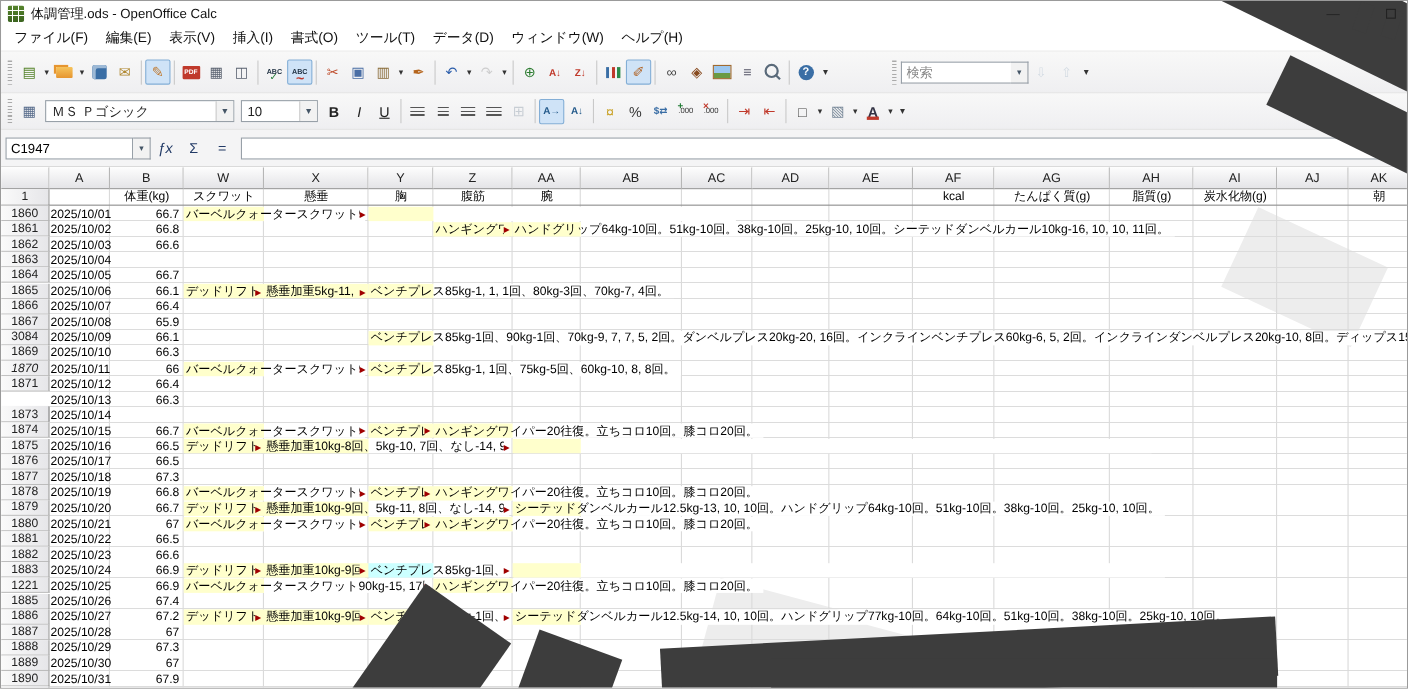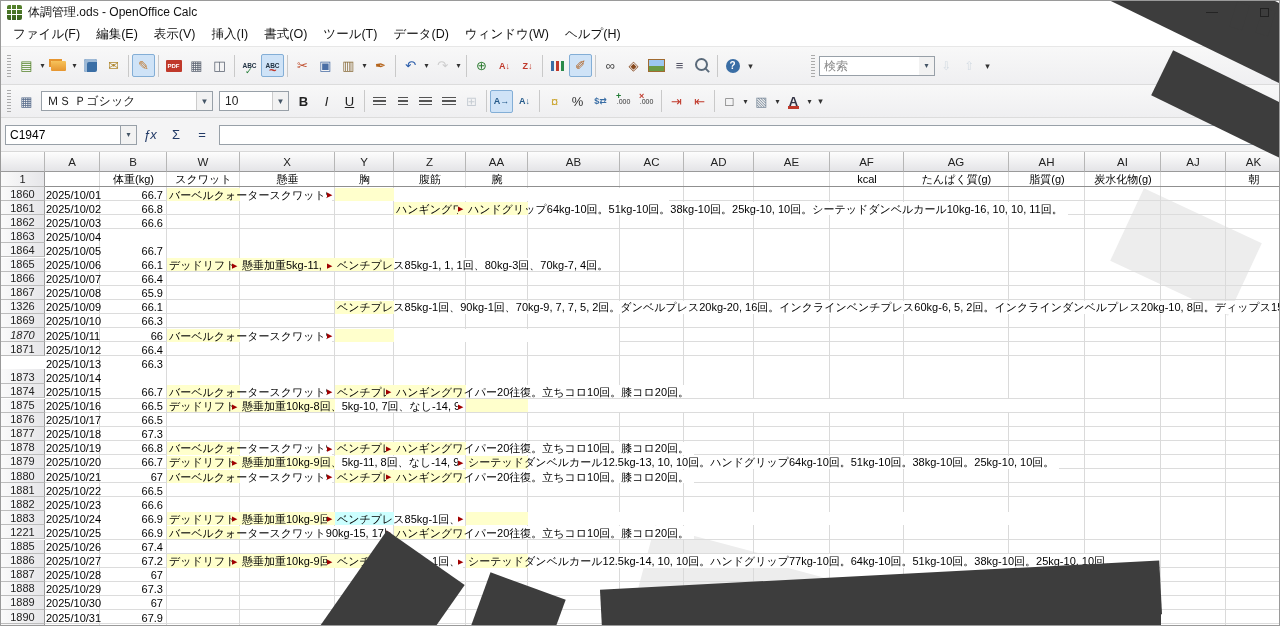--- a/index.html
+++ b/index.html
@@ -382,20 +382,21 @@
         <div class="cell" style="left: 100px; width: 62px; top: 135.2px; text-align: right;">65.9</div>
         <div class="cell" style="left: 45px; width: 51px; top: 149.3px; text-align: right;">2025/10/09</div>
         <div class="cell" style="left: 100px; width: 62px; top: 149.3px; text-align: right;">66.1</div>
         <div class="cell" style="left: 336px; top: 149.3px;">ベンチプレス85kg-1回、90kg-1回、70kg-9, 7, 7, 5, 2回。ダンベルプレス20kg-20, 16回。インクラインベンチプレス60kg-6, 5, 2回。インクラインダンベルプレス20kg-10, 8回。ディップス15kg-13, 12, 15回。</div>
         <div class="cell" style="left: 45px; width: 51px; top: 163.4px; text-align: right;">2025/10/10</div>
         <div class="cell" style="left: 100px; width: 62px; top: 163.4px; text-align: right;">66.3</div>
         <div class="cell" style="left: 45px; width: 51px; top: 177.5px; text-align: right;">2025/10/11</div>
         <div class="cell" style="left: 100px; width: 62px; top: 177.5px; text-align: right;">66</div>
         <div class="cell" style="left: 168px; width: 158px; top: 177.5px; overflow: hidden;">バーベルクォータースクワット90kg-15</div>
         <div class="trunc-arrow" style="left: 326px; top: 180px;">▶</div>
+        <div class="cell" style="left: 336px; top: 177.5px;">ベンチプレス85kg-1, 1回、75kg-5回、60kg-10, 8, 8回。</div>
         <div class="cell" style="left: 45px; width: 51px; top: 191.6px; text-align: right;">2025/10/12</div>
         <div class="cell" style="left: 100px; width: 62px; top: 191.6px; text-align: right;">66.4</div>
         <div class="cell" style="left: 45px; width: 51px; top: 205.7px; text-align: right;">2025/10/13</div>
         <div class="cell" style="left: 100px; width: 62px; top: 205.7px; text-align: right;">66.3</div>
         <div class="cell" style="left: 45px; width: 51px; top: 219.8px; text-align: right;">2025/10/14</div>
         <div class="cell" style="left: 45px; width: 51px; top: 233.9px; text-align: right;">2025/10/15</div>
         <div class="cell" style="left: 100px; width: 62px; top: 233.9px; text-align: right;">66.7</div>
         <div class="cell" style="left: 168px; width: 158px; top: 233.9px; overflow: hidden;">バーベルクォータースクワット90kg-15</div>
         <div class="trunc-arrow" style="left: 326px; top: 236.4px;">▶</div>
         <div class="cell" style="left: 336px; width: 49px; top: 233.9px; overflow: hidden;">ベンチプレス8</div>
@@ -490,21 +491,21 @@
         <div class="ch" style="left: 1225px; width: 56px;">AK</div>
         <div class="rh" style="top: 20px; height: 15px;">1</div>
         <div class="rh" style="top: 35px; height: 14.1px;">1860</div>
         <div class="rh" style="top: 49.1px; height: 14.1px;">1861</div>
         <div class="rh" style="top: 63.2px; height: 14.1px;">1862</div>
         <div class="rh" style="top: 77.3px; height: 14.1px;">1863</div>
         <div class="rh" style="top: 91.4px; height: 14.1px;">1864</div>
         <div class="rh" style="top: 105.5px; height: 14.1px;">1865</div>
         <div class="rh" style="top: 119.6px; height: 14.1px;">1866</div>
         <div class="rh" style="top: 133.7px; height: 14.1px;">1867</div>
-        <div class="rh" style="top: 147.8px; height: 14.1px;">1326</div>
+        <div class="rh" style="top: 147.8px; height: 14.1px;">3084</div>
         <div class="rh" style="top: 161.9px; height: 14.1px;">1869</div>
         <div class="rh" style="top: 176px; height: 14.1px; font-style: italic;">1870</div>
         <div class="rh" style="top: 190.1px; height: 14.1px;">1871</div>
         <div class="rh" style="top: 217px; height: 14.1px;">1872</div>
         <div class="rh" style="top: 218.3px; height: 14.1px;">1873</div>
         <div class="rh" style="top: 232.4px; height: 14.1px;">1874</div>
         <div class="rh" style="top: 246.5px; height: 14.1px;">1875</div>
         <div class="rh" style="top: 260.6px; height: 14.1px;">1876</div>
         <div class="rh" style="top: 274.7px; height: 14.1px;">1877</div>
         <div class="rh" style="top: 288.8px; height: 14.1px;">1878</div>

